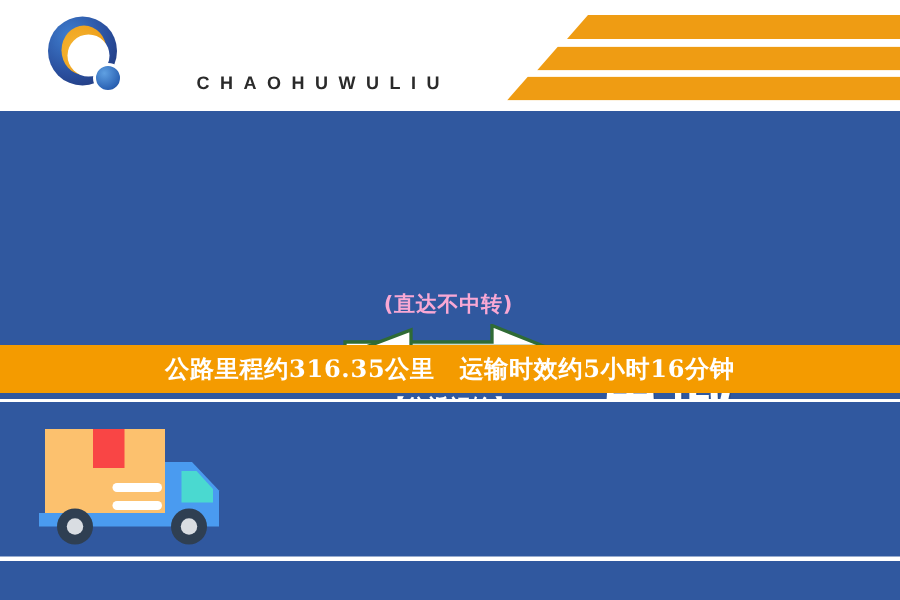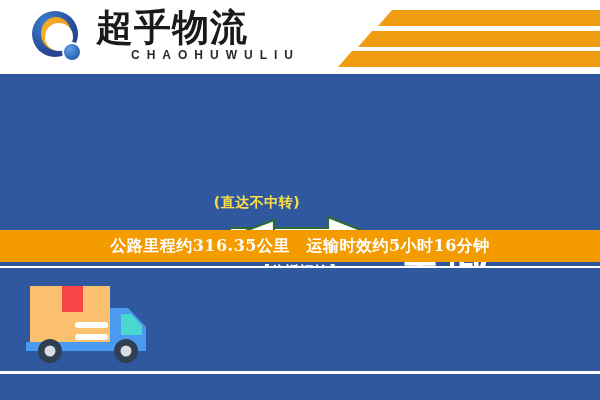--- a/index.html
+++ b/index.html
@@ -128,22 +128,23 @@
   .city-to   { left: 398px; margin-top: 42px; }
 
   .note-top {
     position: absolute;
     left: 0; top: 120px;
     width: 514px;
     text-align: center;
     font-family: "DejaVu Sans", sans-serif;
     font-weight: bold;
     font-size: 14px;
-    color: #fde047;
+    color: #f9a8d4;
     letter-spacing: 0.5px;
+    padding-left: 42px;
   }
   .note-bottom {
     position: absolute;
     left: 0; top: 189px;
     width: 600px;
     text-align: center;
     font-family: "DejaVu Sans", sans-serif;
     font-weight: bold;
     font-size: 14px;
     color: #ffffff;
@@ -230,21 +231,20 @@
   <div class="header">
 
     <div class="logo-mark">
       <div class="logo-ring"></div>
       <div class="logo-crescent">
         <div class="logo-crescent-cut"></div>
       </div>
       <div class="logo-dot"></div>
     </div>
 
-    <div class="brand-cn">超乎物流</div>
 
     <div class="brand-en">CHAOHUWULIU</div>
 
     <div class="stripes">
       <div class="stripe s1"></div>
       <div class="stripe s2"></div>
       <div class="stripe s3"></div>
     </div>
   </div>
 

